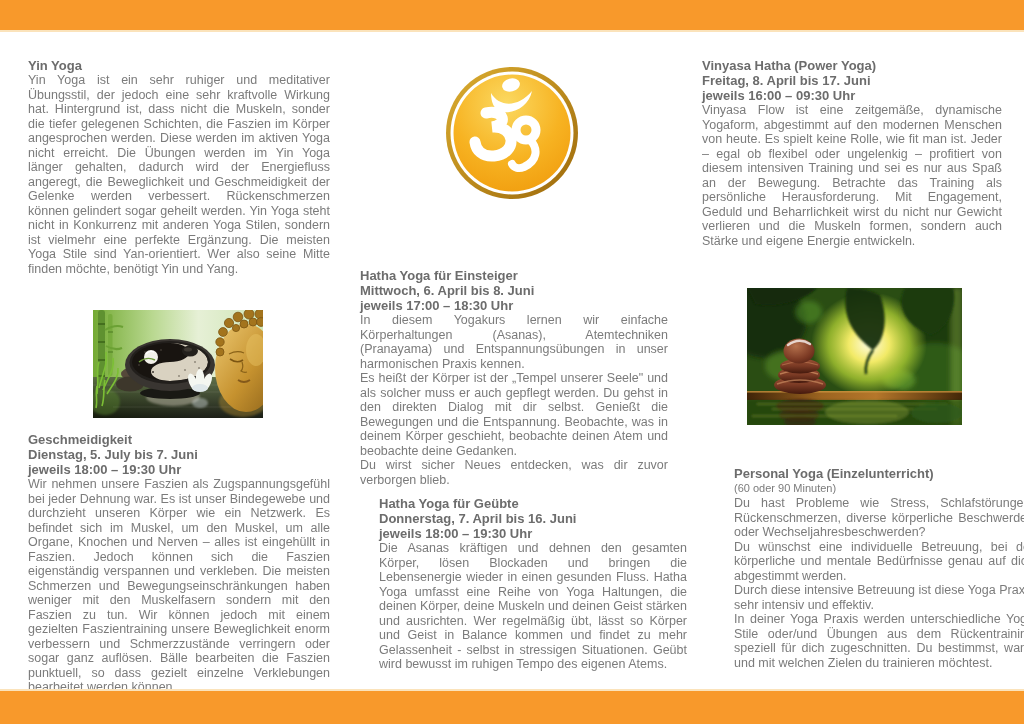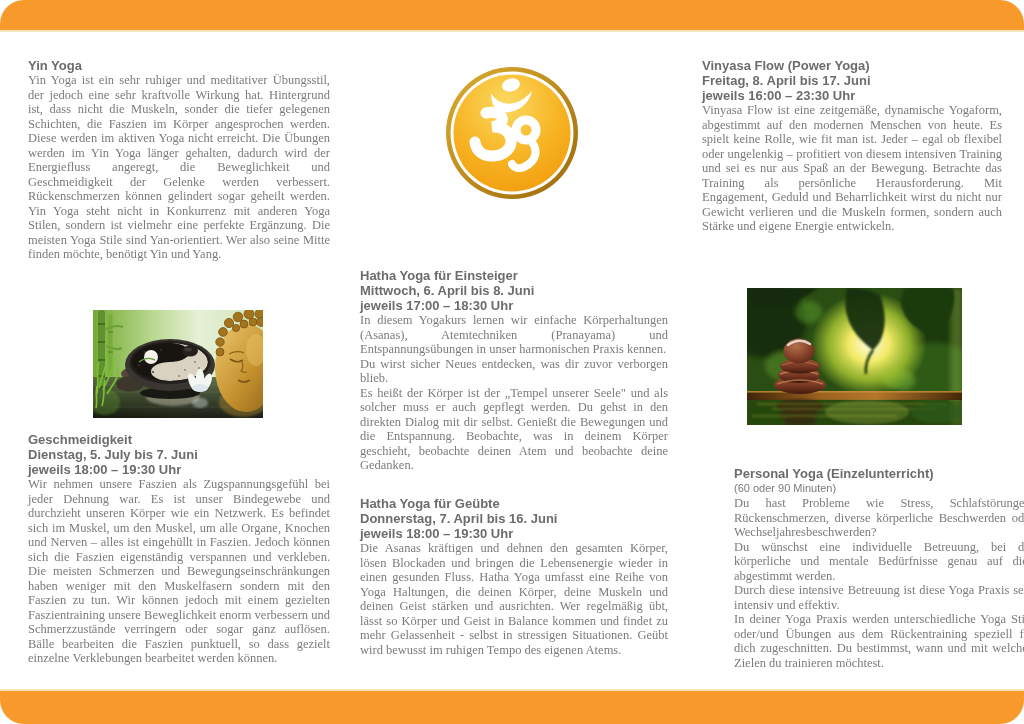--- a/index.html
+++ b/index.html
@@ -1,35 +1,34 @@
 <!DOCTYPE html>
 <html><head>
 <meta charset="utf-8">
 <style>
   html,body{margin:0;padding:0;background:#ffffff;}
   .sheet{
     position:relative;width:1024px;height:724px;background:#ffffff;overflow:hidden;
     font-family:"Liberation Sans", sans-serif;
-    border-radius:24px;
   }
   .bar{position:absolute;left:0;width:1024px;background:#f8992b;}
   .bar-top{top:0;height:30px;border-bottom:2px solid #fbe3bb;}
   .bar-bottom{bottom:0;height:33px;border-top:2px solid #fbe3bb;}
   .sec{position:absolute;color:#7b7b7b;font-size:12.5px;line-height:14.5px;text-align:justify;}
   .sec .ttl,.sec .sched{font-weight:bold;color:#6c6c6c;font-size:13px;line-height:15px;text-align:left;margin:0;}
   .sec .sub{font-weight:normal;color:#7b7b7b;font-size:11px;line-height:15px;text-align:left;margin:0;}
-  .sec p{margin:0;font-family:Liberation Serif, serif;}
+  .sec p{margin:0;}
   .img-abs{position:absolute;display:block;}
   
   #sec-yin{left:28px;top:58px;width:302px;}
   #img-zen{left:93px;top:310px;width:170px;height:108px;}
   #sec-fas{left:28px;top:432px;width:302px;}
   #img-om{left:442px;top:62px;width:140px;height:142px;}
   #sec-hatha1{left:360px;top:246px;width:308px;margin-top:22px;}
-  #sec-hatha2{left:360px;top:496px;width:308px;}
+  #sec-hatha2{left:379px;top:496px;width:308px;}
   #sec-vin{left:702px;top:58px;width:300px;}
   #img-stones{left:747px;top:288px;width:215px;height:137px;}
   #sec-per{left:702px;top:466px;width:300px;margin-left:32px;}
 </style>
 </head>
 <body>
 
 <div class="sheet">
 
   <div class="bar bar-top"></div>
@@ -181,35 +180,35 @@
     </g>
     <path fill="#ffffff" d="M49,31 C57,45 76,46 90,29 C87,44 72,52 60,50 C52,48 49,40 49,31 Z"></path>
     <ellipse cx="69" cy="23" rx="9" ry="6.5" fill="#ffffff" transform="rotate(-14 69 23)"></ellipse>
   </svg>
 
   <div class="sec" id="sec-hatha1">
     <div class="ttl">Hatha Yoga für Einsteiger</div>
     <div class="sched">Mittwoch, 6. April bis 8. Juni</div>
     <div class="sched">jeweils 17:00 – 18:30 Uhr</div>
     <p>In diesem Yogakurs lernen wir einfache Körperhaltungen (Asanas), Atemtechniken (Pranayama) und Entspannungsübungen in unser harmonischen Praxis kennen.</p>
+    <p>Es heißt der Körper ist der „Tempel unserer Seele" und als solcher muss er auch gepflegt werden. Du gehst in den direkten Dialog mit dir selbst. Genießt die Bewegungen und die Entspannung. Beobachte, was in deinem Körper geschieht, beobachte deinen Atem und beobachte deine Gedanken.</p>
     <p>Du wirst sicher Neues entdecken, was dir zuvor verborgen blieb.</p>
-    <p>Es heißt der Körper ist der „Tempel unserer Seele" und als solcher muss er auch gepflegt werden. Du gehst in den direkten Dialog mit dir selbst. Genießt die Bewegungen und die Entspannung. Beobachte, was in deinem Körper geschieht, beobachte deinen Atem und beobachte deine Gedanken.</p>
   </div>
 
   <div class="sec" id="sec-hatha2">
     <div class="ttl">Hatha Yoga für Geübte</div>
     <div class="sched">Donnerstag, 7. April bis 16. Juni</div>
     <div class="sched">jeweils 18:00 – 19:30 Uhr</div>
     <p>Die Asanas kräftigen und dehnen den gesamten Körper, lösen Blockaden und bringen die Lebensenergie wieder in einen gesunden Fluss. Hatha Yoga umfasst eine Reihe von Yoga Haltungen, die deinen Körper, deine Muskeln und deinen Geist stärken und ausrichten. Wer regelmäßig übt, lässt so Körper und Geist in Balance kommen und findet zu mehr Gelassenheit - selbst in stressigen Situationen. Geübt wird bewusst im ruhigen Tempo des eigenen Atems.</p>
   </div>
 
   <div class="sec" id="sec-vin">
-    <div class="ttl">Vinyasa Flow (Power Yoga)</div>
+    <div class="ttl">Vinyasa Hatha (Power Yoga)</div>
     <div class="sched">Freitag, 8. April bis 17. Juni</div>
-    <div class="sched">jeweils 16:00 – 23:30 Uhr</div>
+    <div class="sched">jeweils 16:00 – 09:30 Uhr</div>
     <p>Vinyasa Flow ist eine zeitgemäße, dynamische Yogaform, abgestimmt auf den modernen Menschen von heute. Es spielt keine Rolle, wie fit man ist. Jeder – egal ob flexibel oder ungelenkig – profitiert von diesem intensiven Training und sei es nur aus Spaß an der Bewegung. Betrachte das Training als persönliche Herausforderung. Mit Engagement, Geduld und Beharrlichkeit wirst du nicht nur Gewicht verlieren und die Muskeln formen, sondern auch Stärke und eigene Energie entwickeln.</p>
   </div>
 
   <svg class="img-abs" id="img-stones" viewBox="0 0 215 137" aria-hidden="true">
     <defs>
       <radialGradient id="glowG" cx="0.5" cy="0.5" r="0.5">
         <stop offset="0" stop-color="#fffbe0"></stop>
           <stop offset="0.35" stop-color="#f2ea67"></stop>
         <stop offset="0.7" stop-color="#a8c832" stop-opacity="0.8"></stop>
           <stop offset="1" stop-color="#a8c832" stop-opacity="0"></stop>

